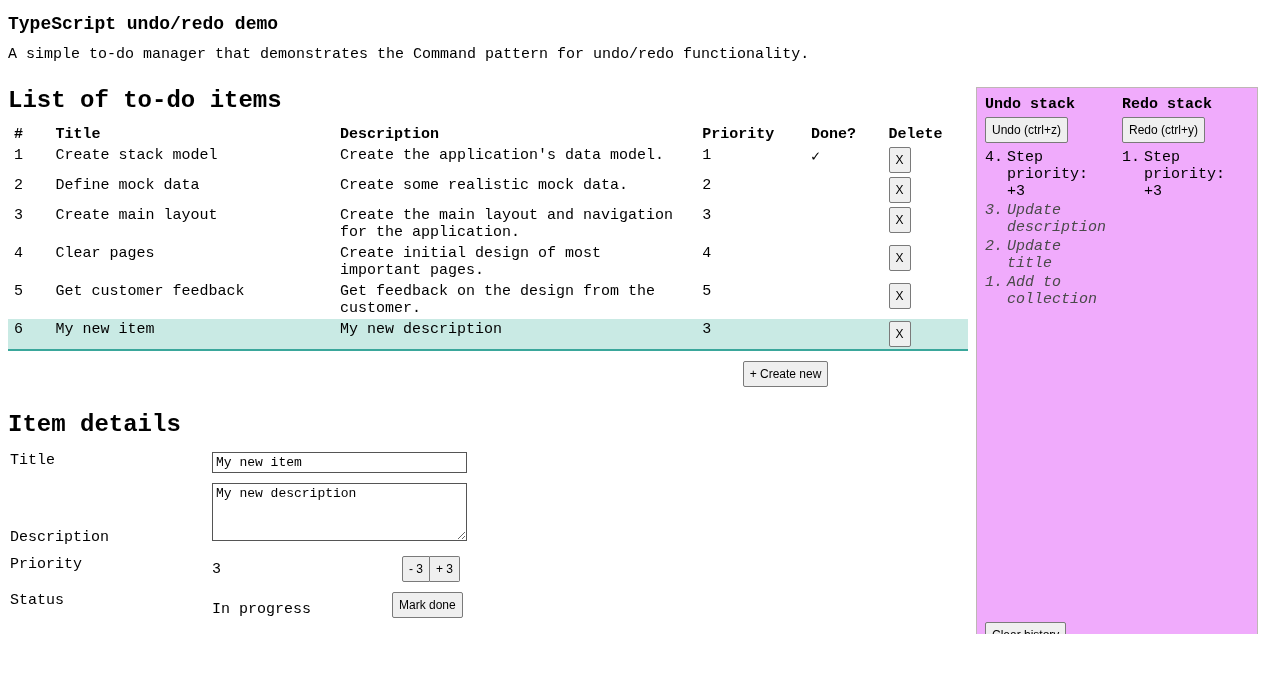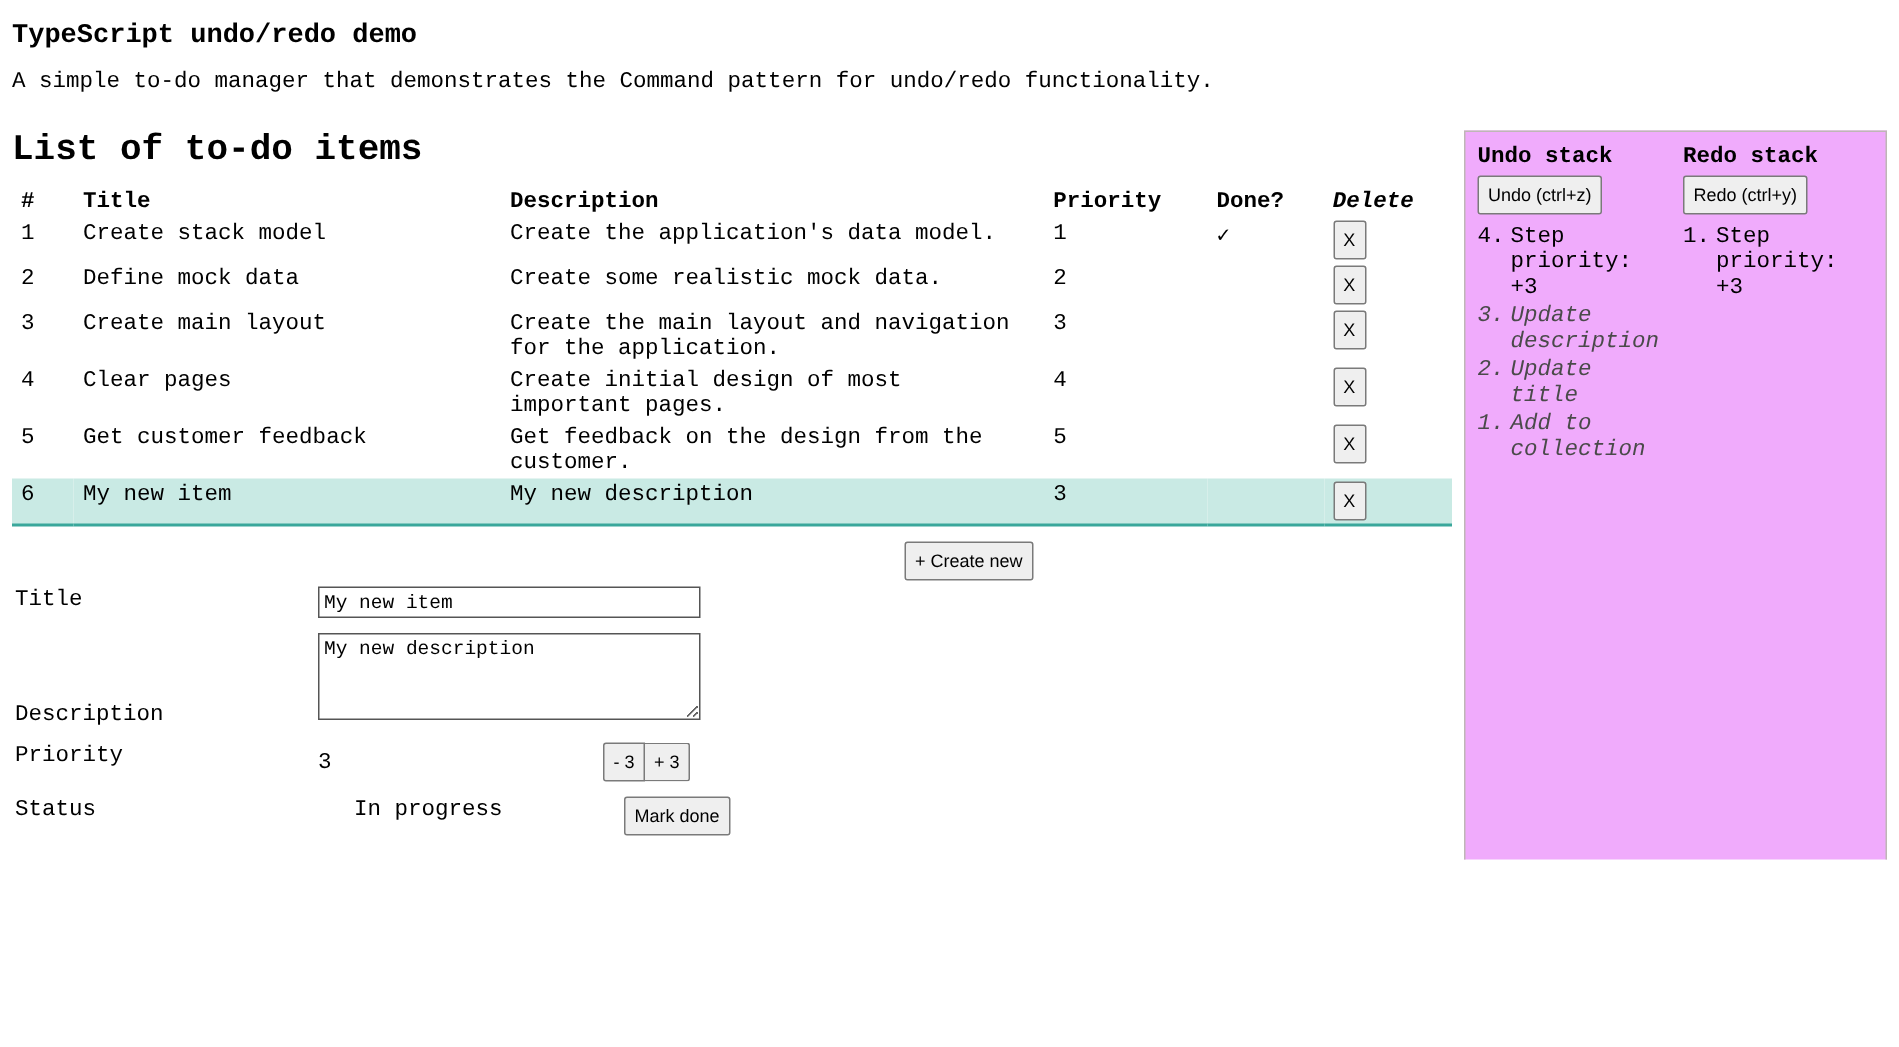--- a/index.html
+++ b/index.html
@@ -44,49 +44,49 @@
   .delete-btn, .gen-btn {
     font-family: Arial, Helvetica, sans-serif;
     font-size: 12px;
     background: #efefef;
     border: 1px solid #7a7a7a;
     border-radius: 2px;
     padding: 5px 6px;
     cursor: pointer;
   }
   .create-row { margin-top: 10px; }
-  .create-row .wrap { display: flex; justify-content: flex-start; padding-left: 595px; }
+  .create-row .wrap { display: flex; justify-content: center; padding-left: 595px; }
   .details-table td { padding: 2px 8px 6px 0; vertical-align: top; }
   .details-table td.label { width: 200px; }
   input[type=text], textarea {
     font-family: "Courier New", Courier, monospace;
     font-size: 13px;
     border: 1px solid #555;
     padding: 2px 3px;
     background: #fff;
   }
   input.title-input { width: 255px; }
   textarea.desc-input { width: 255px; height: 58px; resize: both; }
   .priority-cell { display: flex; align-items: center; gap: 0; }
   .priority-val { width: 190px; display: inline-block; }
   .btn-group { display: inline-flex; }
   .btn-group .gen-btn { border-radius: 0; }
   .btn-group .gen-btn:first-child { border-top-left-radius:2px; border-bottom-left-radius:2px; }
   .btn-group .gen-btn:last-child { border-top-right-radius:2px; border-bottom-right-radius:2px; border-left:none;}
-  .status-cell { display:flex; align-items:flex-start;margin-left:24px; }
+  .status-cell { display:flex; align-items:flex-end; }
   .status-val { width:180px; display:inline-block; }
   .stacks { display:flex; gap:10px; }
   .stack-col { flex:1; }
   .stack-head { font-weight:bold; margin-bottom:4px; }
   .stack-list { list-style:none; padding:0; margin:6px 0 0 0; }
   .stack-list li { display:flex; align-items:flex-start; margin-bottom:2px; }
   .stack-list li .num { width:22px; text-align:right; padding-right:4px; flex-shrink:0;}
   .stack-list li.dim { font-style: italic; color:#4a4a4a; }
   .sidebar-bottom { margin-top:auto; }
-  .col-num{width:32px;} .col-title{width:220px;} .col-desc{width:280px;} .col-pri{width:72px;} .col-done{width:60px;} .col-del{width:60px;font-style:italic;}
+  .col-num{width:32px;} .col-title{width:220px;} .col-desc{width:280px;} .col-pri{width:72px;} .col-done{width:60px;} .col-del{width:60px;}
 </style>
 </head>
 <body>
 
 <h1>TypeScript undo/redo demo</h1>
 <p class="subtitle">A simple to-do manager that demonstrates the Command pattern for undo/redo functionality.</p>
 
 <div class="layout">
   <div class="main">
     <h2>List of to-do items</h2>
@@ -153,20 +153,21 @@
           </tr>
         </tbody>
     </table>
 
     <div class="create-row">
       <div class="wrap">
         <button class="gen-btn">+ Create new</button>
       </div>
     </div>
 
+    <h2>Item details</h2>
 
     <table class="details-table">
       <tbody>
           <tr>
         <td class="label">Title</td>
         <td><input type="text" class="title-input" value="My new item" style=""></td>
       </tr>
       <tr>
         <td class="label" style="vertical-align:bottom;">Description</td>
         <td><textarea class="desc-input" style="">My new description</textarea></td>

